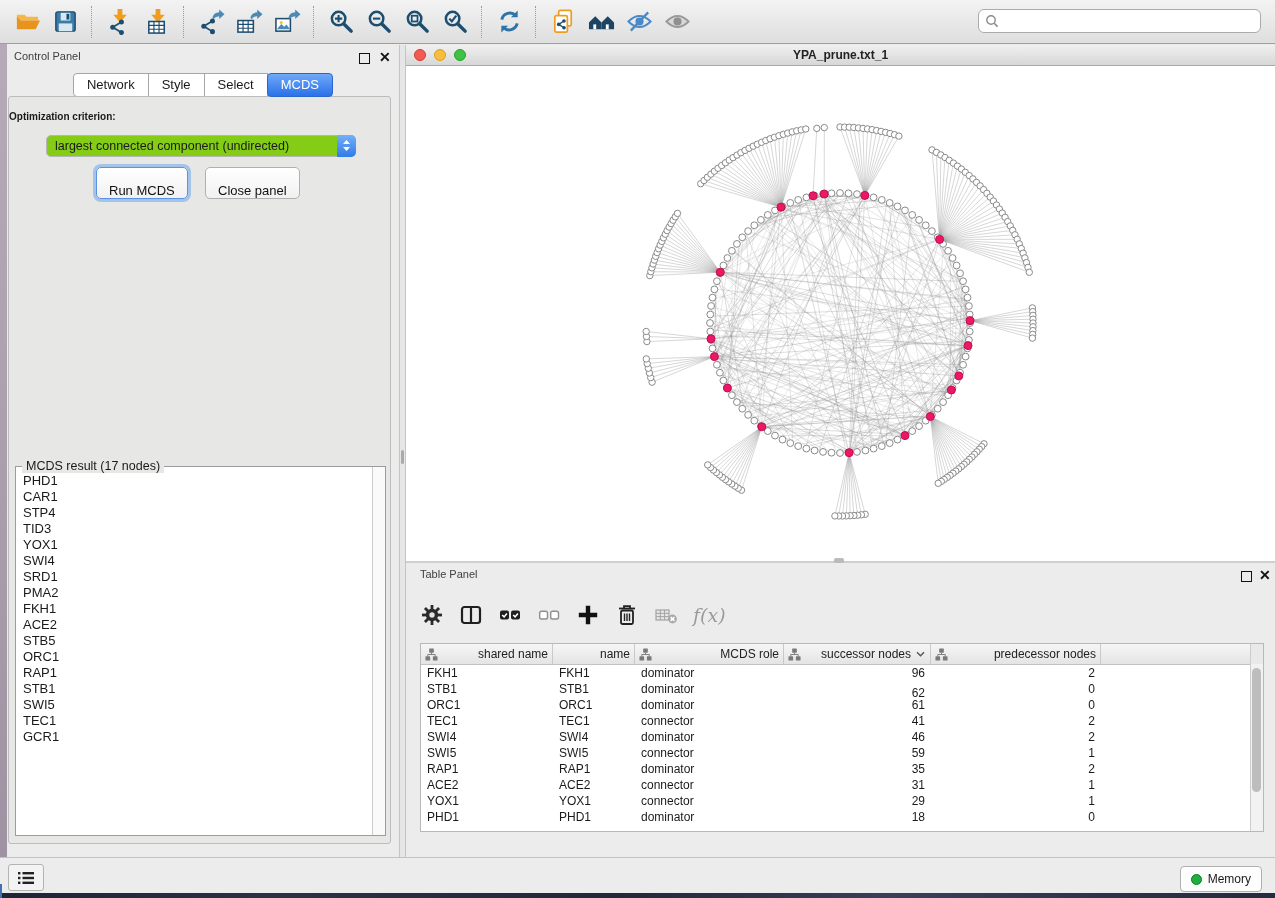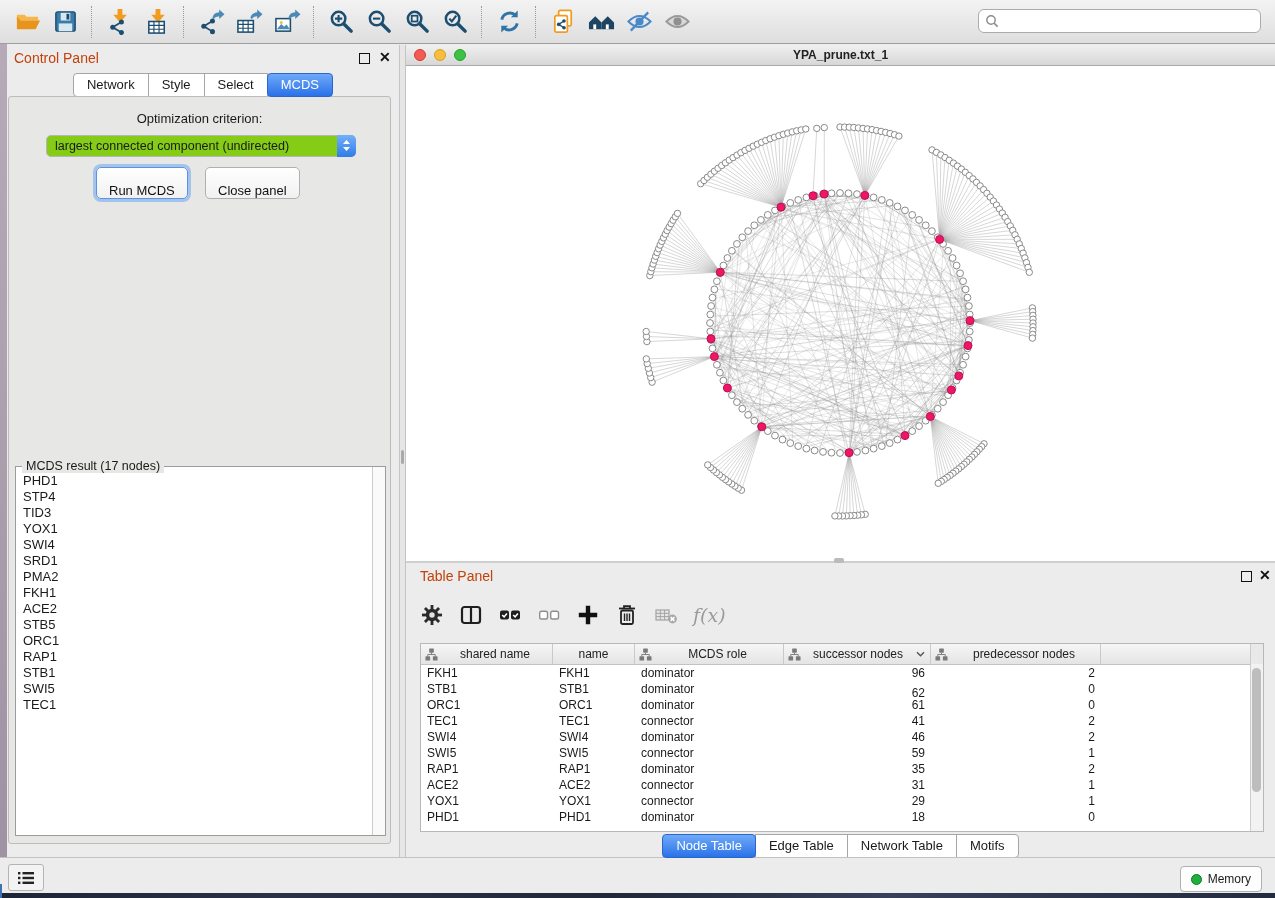--- a/index.html
+++ b/index.html
@@ -18,32 +18,32 @@
   #searchbox{position:absolute;right:14px;top:9px;width:283px;height:24px;background:#fff;
     border:1px solid #ababab;border-radius:6px;display:flex;align-items:center;padding:0 6px;box-sizing:border-box;}
   #searchbox input{border:none;outline:none;flex:1;font-size:12px;font-family:"Liberation Sans",sans-serif;background:transparent;}
   
   #left-edge{left:0;top:44px;width:7px;height:854px;background:linear-gradient(#b7aab8,#9e92a2);}
   #bottom-edge{left:0;top:893px;width:1275px;height:5px;
     background:linear-gradient(90deg,#1d2436,#2b3248 22%,#202839 48%,#38405a 70%,#232b3f);}
   #bottom-notch{left:0;top:884px;width:2px;height:14px;background:#3f72b0;}
   
   #control-panel{left:7px;top:45px;width:392px;height:798px;background:#ececec;}
-  .panel-title{font-size:14px;color:#c2410c;}
+  .panel-title{font-size:11px;color:#404040;}
   .win-float{width:11px;height:11px;border:1.6px solid #111;display:inline-block;box-sizing:border-box;}
   .win-close{font-size:14px;font-weight:bold;color:#111;line-height:11px;}
   #cp-tabs{position:absolute;left:0;top:28px;width:100%;display:flex;justify-content:center;}
   .tab{background:#fff;border:1px solid #a6a6a6;margin-left:-1px;padding:3px 13px 4px;font-size:13px;
        color:#1a1a1a;position:relative;}
   .tab:first-child{border-radius:4px 0 0 4px;margin-left:0;}
   .tab:last-child{border-radius:0 4px 4px 0;}
   .tab.active{background:linear-gradient(#6fa9f8,#2a72e8);border-color:#2a66cc;color:#fff;
        border-radius:4px;z-index:2;}
   #cp-box{left:1px;top:51px;width:381px;height:746px;background:#e7e7e5;border:1px solid #bcbcbc;border-radius:3px;}
-  #opt-label{left:0;top:14px;width:100%;text-align:center;font-size:13px;}
+  #opt-label{left:0;top:14px;width:100%;text-align:left;font-size:10px;font-weight:bold;}
   #opt-dropdown{left:37px;top:38px;width:310px;height:22px;background:#84cc16;border:1px solid #b6b6b6;
     border-radius:5px;display:flex;align-items:center;box-sizing:border-box;}
   #opt-dropdown .dd-text{flex:1;font-size:12.5px;padding-left:8px;white-space:nowrap;overflow:hidden;}
   .dd-stepper{width:19px;height:22px;margin:-1px -1px 0 0;border-radius:0 5px 5px 0;
     background:linear-gradient(#74b0f8,#2f7be8);display:flex;flex-direction:column;align-items:center;justify-content:center;gap:1px;}
   .mac-btn{background:linear-gradient(#ffffff,#f1f1f1);border:1px solid #b0b0b0;border-radius:5px;
     font-size:13px;font-family:"Liberation Sans",sans-serif;height:23px;padding:15px 12px;color:#111;}
   .mac-btn.focus{border-color:#5a94e0;box-shadow:0 0 0 3px rgba(110,165,240,.55);}
   #run-btn{left:87px;top:70px;}
   #closep-btn{left:196px;top:70px;}
@@ -65,21 +65,21 @@
   #net-title{position:absolute;top:3px;width:100%;text-align:center;font-size:12px;font-weight:600;color:#222;}
   #net-canvas{position:absolute;left:0;top:21px;width:869px;height:495px;background:#fff;}
   
   #table-panel{left:406px;top:563px;width:869px;height:294px;background:#ececec;}
   #tp-toolbar{position:absolute;left:14px;top:29px;height:46px;display:flex;align-items:center;gap:15px;}
   .tp-btn{display:flex;align-items:center;justify-content:center;}
   .tp-btn svg{width:24px;height:24px;}
   #tbl{position:absolute;left:14px;top:80px;width:844px;height:189px;background:#fff;border:1px solid #b8b8b8;box-sizing:border-box;overflow:hidden;}
   #tbl-header{display:flex;height:20px;background:linear-gradient(#f6f6f6,#e4e4e4);border-bottom:1px solid #c3c3c3;}
   .th{display:flex;align-items:center;border-right:1px solid #c9c9c9;box-sizing:border-box;font-size:12px;color:#222;padding:0 4px;}
-  .th .th-label{flex:1;text-align:center;}
+  .th .th-label{flex:1;text-align:right;}
   .tr{display:flex;height:16px;align-items:center;}
   .td{font-size:12px;box-sizing:border-box;padding:0 6px;white-space:nowrap;}
   #tbl-scroll{position:absolute;right:0;top:20px;width:13px;bottom:0;background:#f2f2f2;border-left:1px solid #ccc;box-sizing:border-box;}
   #tbl-thumb{position:absolute;left:1px;top:4px;width:9px;height:124px;background:#bdbdbd;border-radius:5px;}
   #tbl-corner{position:absolute;right:0;top:0;width:13px;height:20px;background:#e9e9e9;border-left:1px solid #ccc;box-sizing:border-box;}
   #tp-tabs{position:absolute;left:0;top:271px;width:100%;display:flex;justify-content:center;}
   
   #status-bar{left:0;top:857px;width:1275px;height:36px;background:#ececec;border-top:1px solid #c2c2c2;box-sizing:border-box;}
   #sb-list-btn{position:absolute;left:8px;top:6px;width:34px;height:25px;background:#f3f3f3;border:1px solid #b4b4b4;border-radius:3px;display:flex;align-items:center;justify-content:center;}
   #memory-btn{position:absolute;right:13px;top:8px;height:24px;background:#fdfdfd;border:1px solid #b0b0b0;border-radius:4px;
@@ -259,34 +259,36 @@
               <path d="M1 1l3.5 4L8 1z" fill="#fff"></path>
             </svg>
         </span>
       </div>
       <button id="run-btn" class="mac-btn focus abs">Run MCDS</button>
       <button id="closep-btn" class="mac-btn abs">Close panel</button>
       <div id="mcds-field" class="abs">
         <span id="mcds-legend">MCDS result (17 nodes)</span>
         <div id="mcds-list">
             <div class="mcds-item">PHD1</div>
+            <div class="mcds-item">CAR1</div>
             <div class="mcds-item">STP4</div>
             <div class="mcds-item">TID3</div>
             <div class="mcds-item">YOX1</div>
             <div class="mcds-item">SWI4</div>
             <div class="mcds-item">SRD1</div>
             <div class="mcds-item">PMA2</div>
             <div class="mcds-item">FKH1</div>
             <div class="mcds-item">ACE2</div>
             <div class="mcds-item">STB5</div>
             <div class="mcds-item">ORC1</div>
             <div class="mcds-item">RAP1</div>
             <div class="mcds-item">STB1</div>
             <div class="mcds-item">SWI5</div>
             <div class="mcds-item">TEC1</div>
+            <div class="mcds-item">GCR1</div>
           </div>
         <div id="mcds-scroll"></div>
       </div>
     </div>
   </div>
 
   <div id="v-splitter" class="abs"></div>
   <div id="v-grip" class="abs"></div>
 
   <div id="network-window" class="abs">
@@ -1167,26 +1169,20 @@
             <div class="td" style="width: 149px;">dominator</div>
             <div class="td" style="width: 147px; text-align: right;">18</div>
             <div class="td" style="width: 170px; text-align: right;">0</div>
           </div>
         </div>
       <div id="tbl-corner"></div>
       <div id="tbl-scroll">
           <div id="tbl-thumb"></div>
         </div>
     </div>
-    <div id="tp-tabs">
-        <div class="tab active">Node Table</div>
-        <div class="tab">Edge Table</div>
-        <div class="tab">Network Table</div>
-        <div class="tab">Motifs</div>
-      </div>
   </div>
 
   <div id="status-bar" class="abs">
     <div id="sb-list-btn">
       <svg width="18" height="14" viewBox="0 0 18 14">
         <g fill="#222">
             <rect x="1" y="1" width="2.4" height="2.4"></rect>
             <rect x="1" y="5.8" width="2.4" height="2.4"></rect>
             <rect x="1" y="10.6" width="2.4" height="2.4"></rect>
         <rect x="5.5" y="1" width="11.5" height="2.4"></rect>

